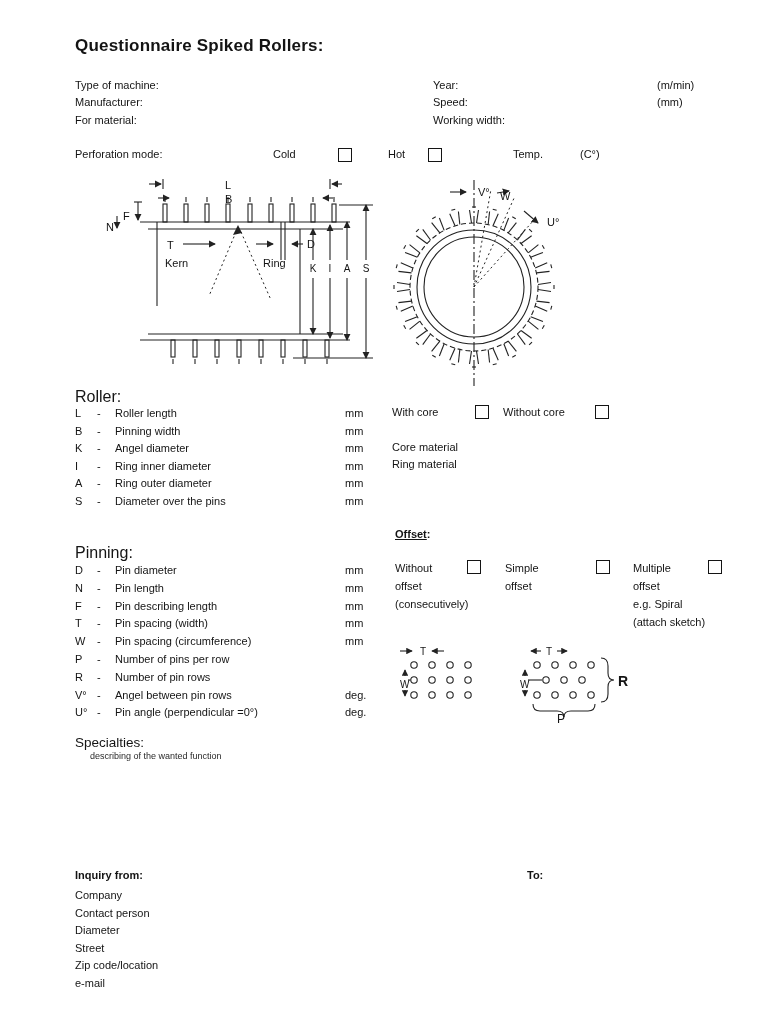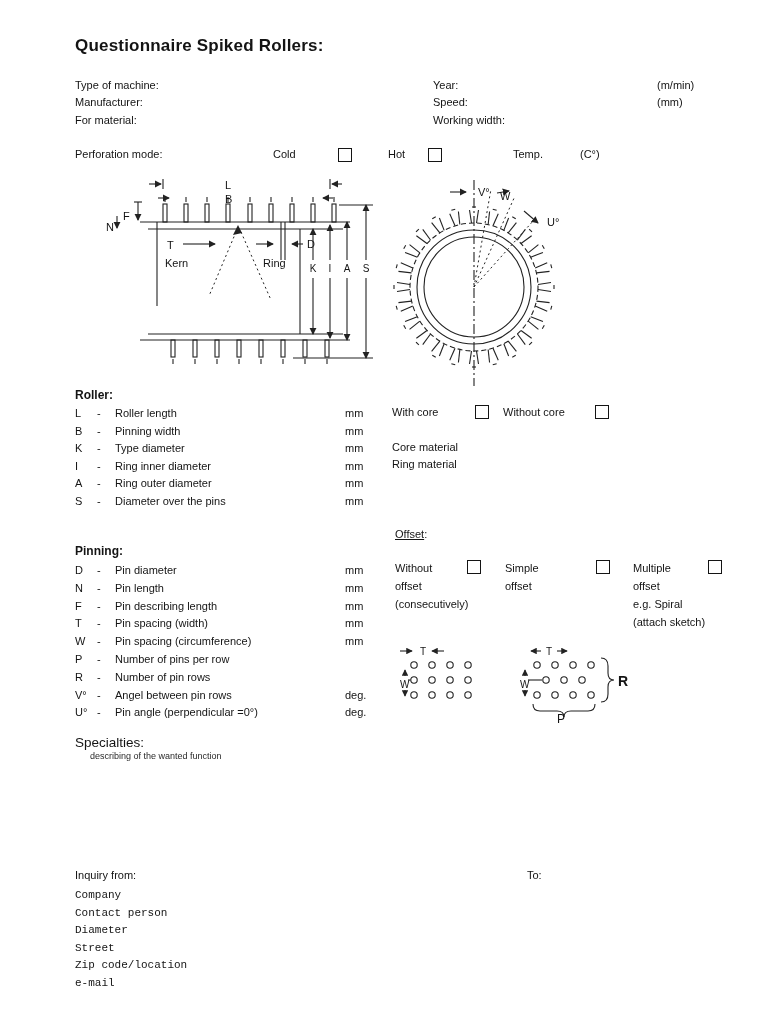--- a/index.html
+++ b/index.html
@@ -1,22 +1,22 @@
 <!DOCTYPE html>
 <html><head>
 <meta charset="utf-8">
 <style>
   html,body{margin:0;padding:0;background:#fff;}
   .page{position:relative;width:770px;height:1024px;background:#fff;overflow:hidden;
         font-family:"Liberation Sans",sans-serif;font-size:11px;color:#141414;}
   .abs{position:absolute;}
   .h1{font-size:17px;font-weight:bold;letter-spacing:.2px;}
-  .h2{font-size:12px;font-weight:bold;}
+  .h2{font-size:16px;font-weight:normal;}
   .h3{font-size:13.5px;font-weight:normal;}
-  .bold{font-weight:normal;text-align:center;}
+  .bold{font-weight:bold;text-align:center;}
   .small{font-size:9px;color:#2a2a2a;}
   .lines17{line-height:17.4px;}
   .lines175{line-height:17.5px;}
   .lines18{line-height:18px;}
   .cb{width:12px;height:12px;border:1.6px solid #141414;background:#fff;box-sizing:content-box;}
   .spec-rows{line-height:17.6px;}
   .spec-row{display:grid;grid-template-columns:22px 18px 230px 50px;}
   .pin-rows{line-height:17.8px;}
   .u{text-decoration:underline;}
   svg{overflow:visible;}
@@ -205,21 +205,21 @@
     </div>
     <div class="spec-row">
       <span>B</span>
         <span>-</span>
         <span>Pinning width</span>
         <span>mm</span>
     </div>
     <div class="spec-row">
       <span>K</span>
         <span>-</span>
-        <span>Type diameter</span>
+        <span>Angel diameter</span>
         <span>mm</span>
     </div>
     <div class="spec-row">
       <span>I</span>
         <span>-</span>
         <span>Ring inner diameter</span>
         <span>mm</span>
     </div>
     <div class="spec-row">
       <span>A</span>
@@ -374,21 +374,21 @@
     <path class="s" d="M 88,14 Q 95,14 95,22 L 95,29 Q 95,36 101,36 Q 95,36 95,43 L 95,50 Q 95,58 88,58" stroke-width="1.6"></path>
     <text x="105" y="42" style="font-size:14px;font-weight:bold;">R</text>
     <path class="s" d="M 20,60 Q 20,67 27,67 L 44,67 Q 51,67 51,73 Q 51,67 58,67 L 75,67 Q 82,67 82,60" stroke-width="1.6"></path>
     <text x="48" y="79" text-anchor="middle" style="font-size:12px;">P</text>
   </svg>
 
   <div class="abs h3" style="left:75px;top:735px;">Specialties:</div>
   <div class="abs small" style="left:90px;top:751px;">describing of the wanted function</div>
 
   <div class="abs bold" style="left:75px;top:869px;">Inquiry from:</div>
-  <div class="abs lines175" style="left:75px;top:887px;font-family:Liberation Mono, monospace;">
+  <div class="abs lines175" style="left:75px;top:887px;">
     <div>Company</div>
     <div>Contact person</div>
     <div>Diameter</div>
     <div>Street</div>
     <div>Zip code/location</div>
     <div>e-mail</div>
   </div>
 
   <div class="abs bold" style="left:527px;top:869px;">To:</div>
 

